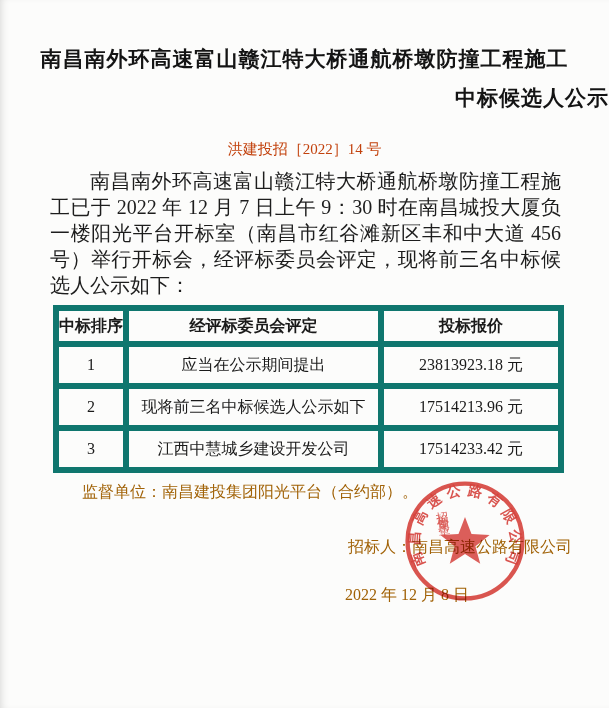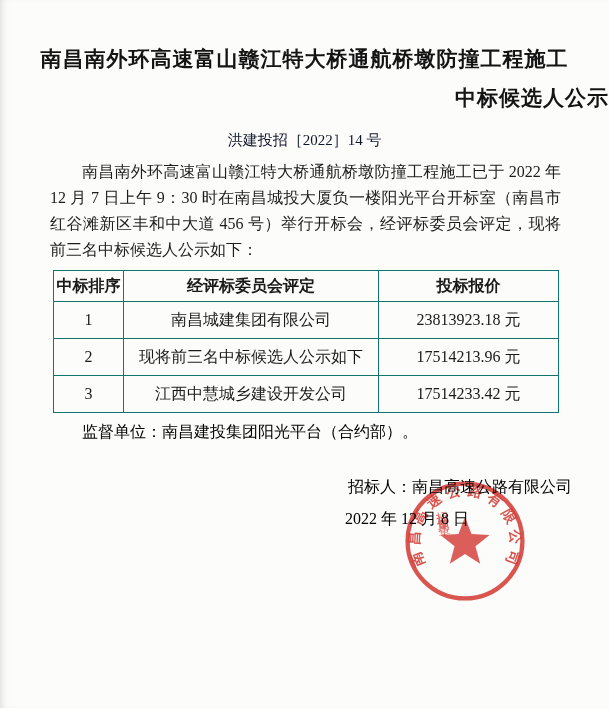--- a/index.html
+++ b/index.html
@@ -24,73 +24,73 @@
     font-weight: bold;
     line-height: 30px;
     letter-spacing: 1px;
     color: #141414;
   }
   .title-1 { padding-top: 44px; }
   .title-2 { margin-top: 9px; text-align: right; }
   .docnum {
     text-align: center;
     font-size: 15px;
-    margin-top: 17px;
+    margin-top: 26px;
     line-height: 20px;
-    color: #0f172a;
+    color: #c2410c;
   }
   .para {
     margin: 9px 48px 0 50px;
-    font-size: 16px;
+    font-size: 20px;
     line-height: 26px;
     text-indent: 2em;
     text-align: justify;
     color: #1d1d1d;
     font-family: Liberation Serif, serif;
   }
   table.bid-table {
     margin: 7px 0 0 53px;
     border-collapse: collapse;
     width: 505px;
     table-layout: fixed;
     font-size: 16px;
     color: #1a1a1a;
   }
   table.bid-table th, table.bid-table td {
-    border: 1px solid #0f766e;
+    border: 6px solid #0f766e;
     text-align: center;
     vertical-align: middle;
     padding: 0;
     font-weight: normal;
   }
   table.bid-table thead th { height: 30px; font-weight: bold; }
   table.bid-table tbody td { height: 36px; }
   .col-rank  { width: 70px; }
   .col-name  { width: 255px; }
   .col-price { width: 180px; }
   .line {
     margin: 0 48px 0 50px;
     font-size: 16px;
     line-height: 25px;
-    color: #000000;
+    color: #a16207;
   }
   .indent { text-indent: 2em; }
   .sup-line { margin-top: 6px; }
   .phone-line { margin-top: 1px; }
   .sign-block { margin-top: 30px; }
   .bidder-line {
     text-align: right;
     padding-right: 37px;
     margin-right: 0;
     line-height: 26px;
   }
   .date-line {
     text-align: right;
     padding-right: 92px;
-    margin-top: 6px;
+    margin-top: 22px;
     line-height: 26px;
   }
   .stamp {
     position: absolute;
     left: 398px;
     top: 474px;
     width: 134px;
     height: 134px;
     mix-blend-mode: multiply;
     opacity: 0.93;
@@ -133,21 +133,21 @@
     <thead>
       <tr>
         <th>中标排序</th>
         <th>经评标委员会评定</th>
         <th>投标报价</th>
       </tr>
     </thead>
     <tbody>
       <tr>
         <td>1</td>
-        <td>南昌城建集团有限公司</td>
+        <td>应当在公示期间提出</td>
         <td>23813923.18 元</td>
       </tr>
       <tr>
         <td>2</td>
         <td>现将前三名中标候选人公示如下</td>
         <td>17514213.96 元</td>
       </tr>
       <tr>
         <td>3</td>
         <td>江西中慧城乡建设开发公司</td>

